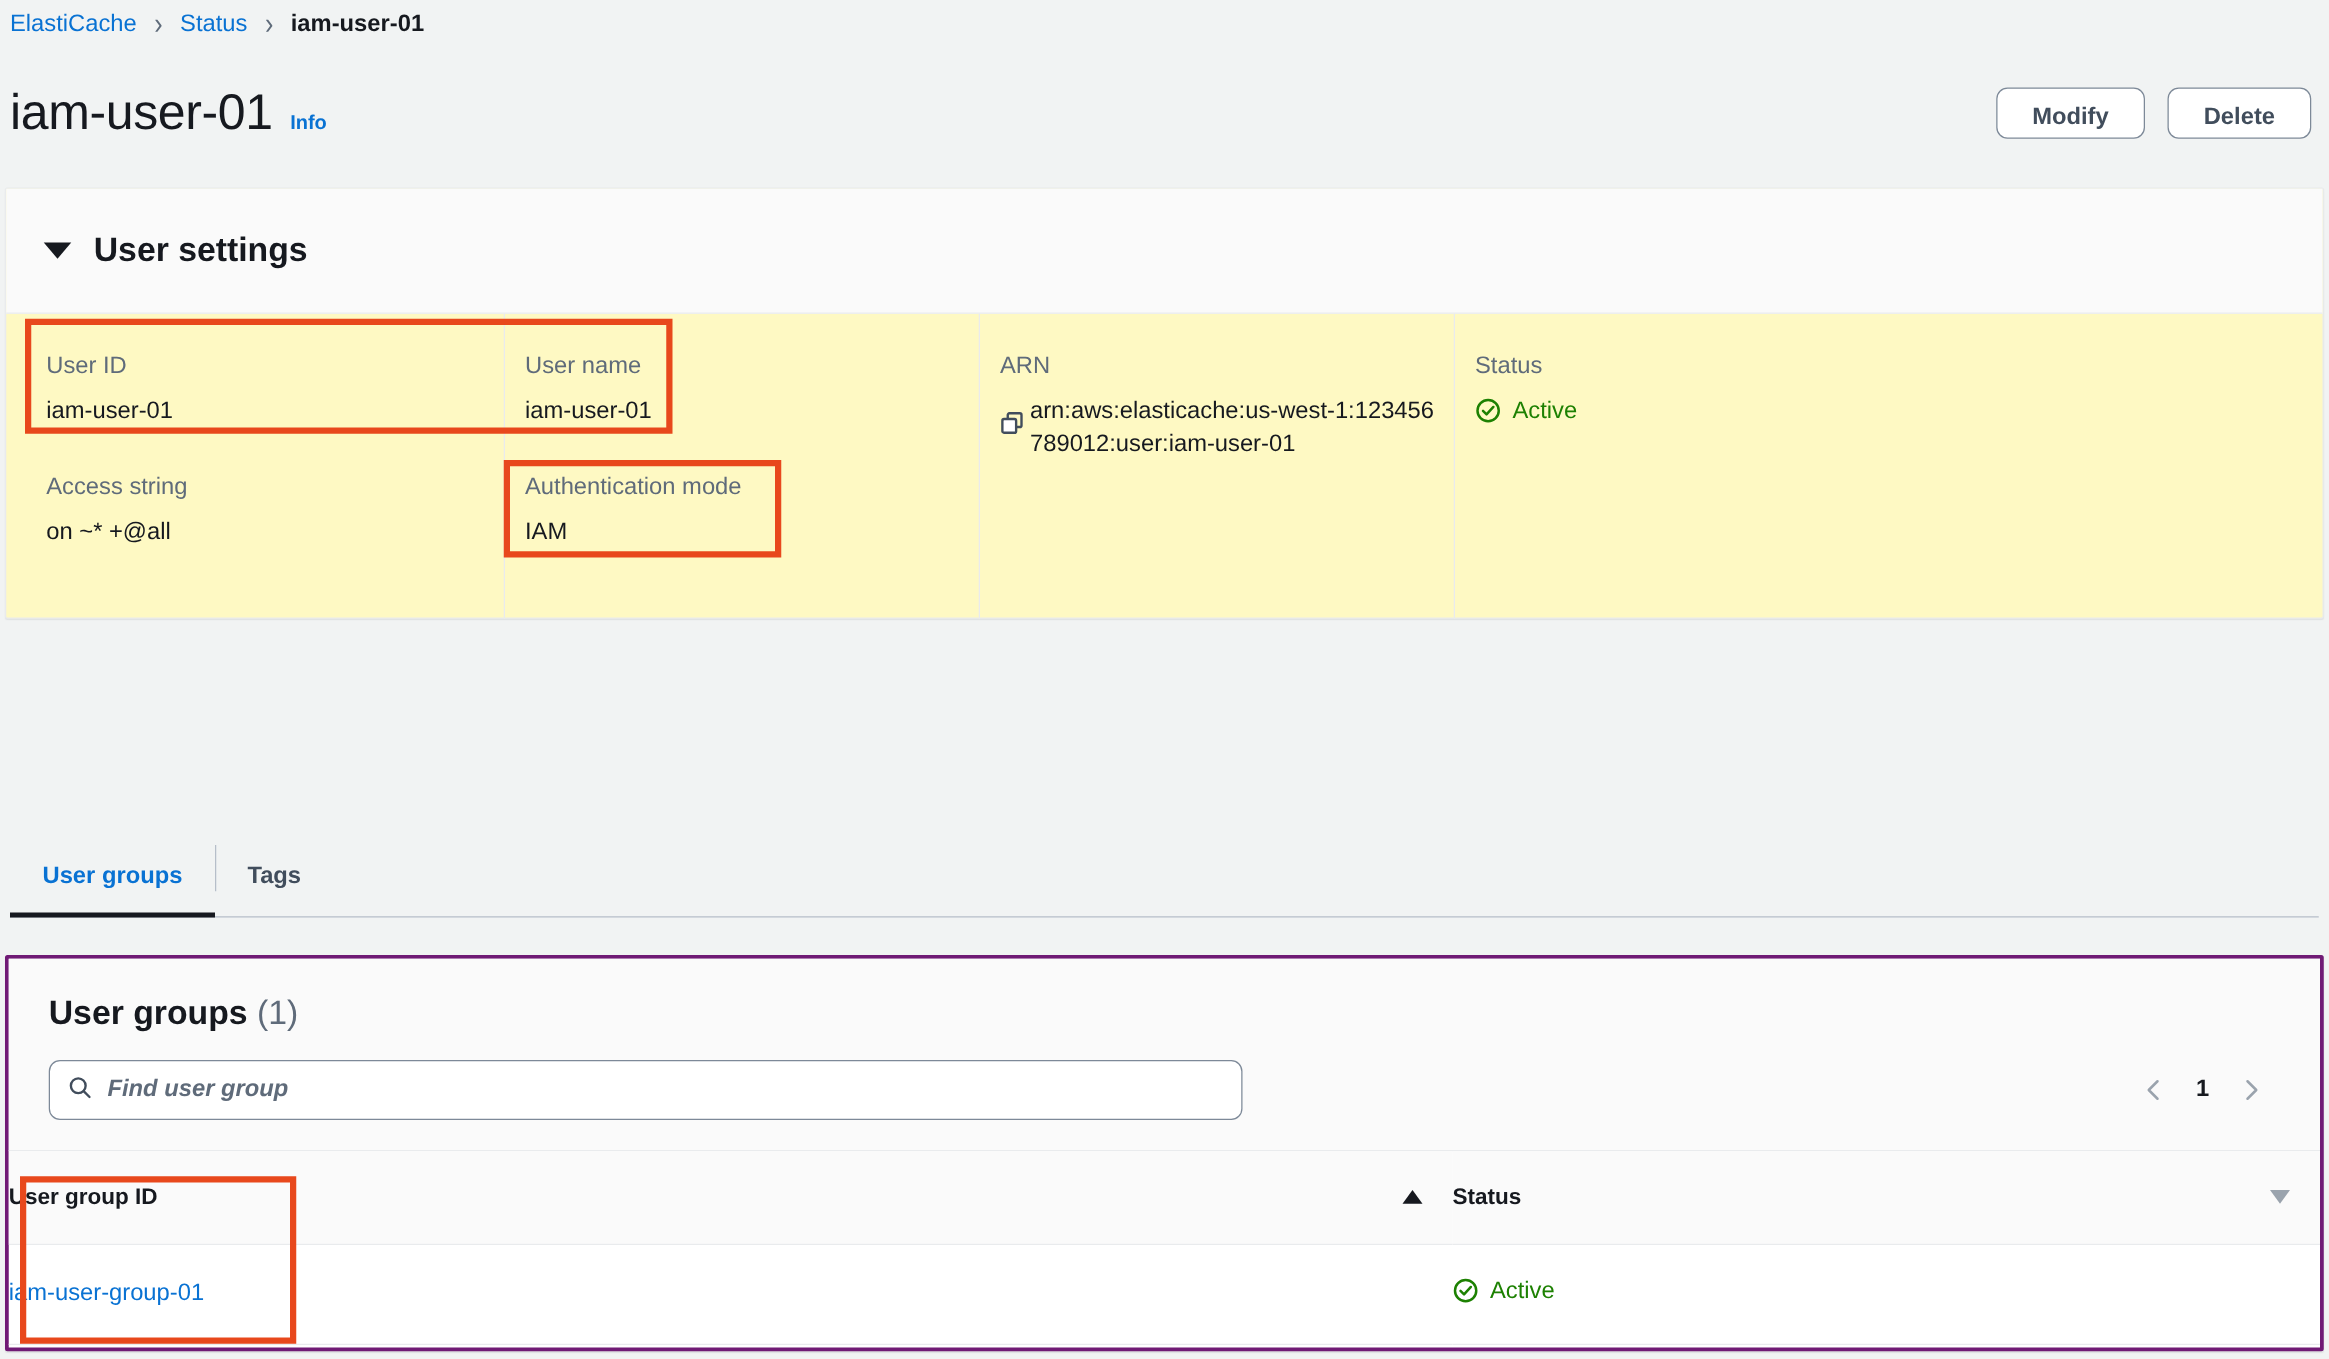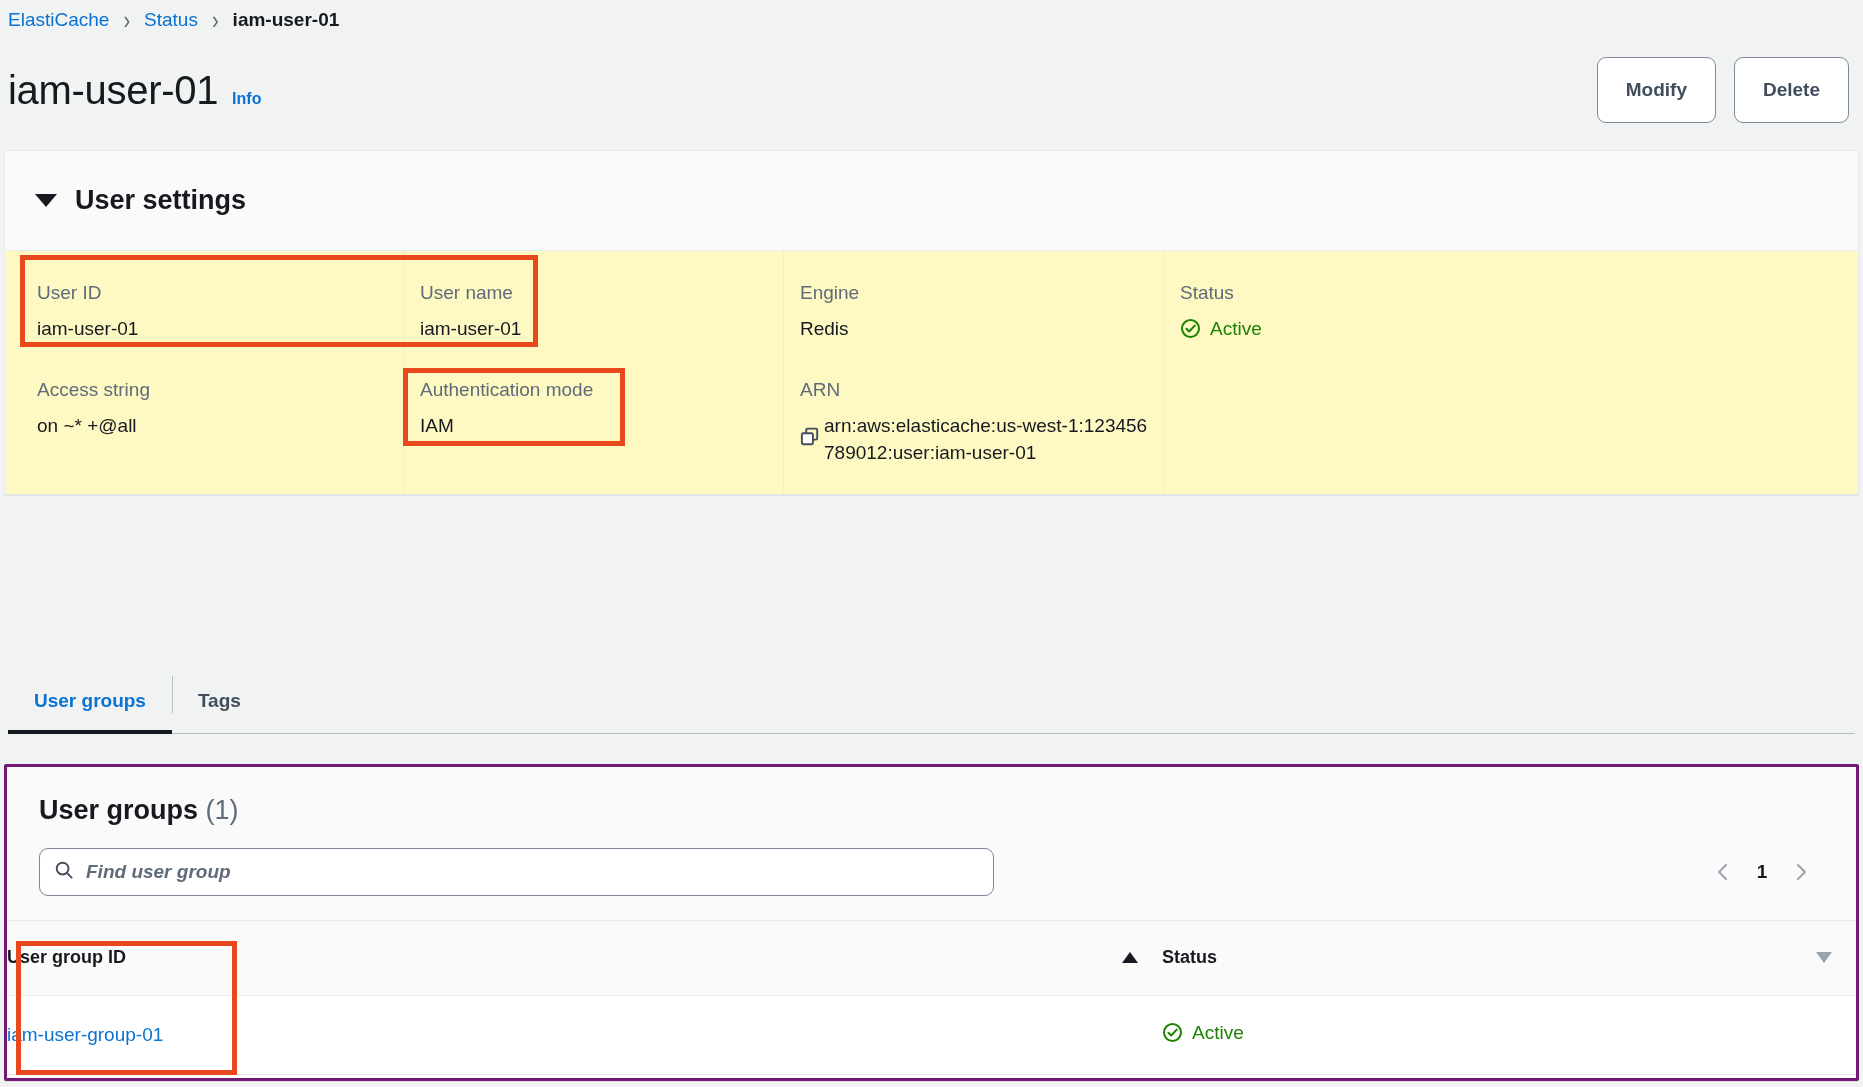--- a/index.html
+++ b/index.html
@@ -87,21 +87,21 @@
 
   .header-actions { display: flex; gap: 18px; padding-right: 6px; }
   .btn {
     background: #ffffff;
     border: 1px solid #7d8998;
     border-radius: 9px;
     color: #414d5c;
     font-size: 19px;
     font-weight: bold;
     padding: 0 28px;
-    height: 66px;
+    height: 41px;
     line-height: 46px;
     cursor: pointer;
     font-family: inherit;
     white-space: nowrap;
   }
 
   
   .card {
     background: #fef9c3;
     border: 1px solid #e9ebed;
@@ -416,24 +416,20 @@
           <div class="field-label">User name</div>
           <div class="field-value">iam-user-01</div>
         </div>
         <div class="field">
           <div class="field-label">Authentication mode</div>
           <div class="field-value">IAM</div>
         </div>
       </div>
 
       <div class="col col-3">
-        <div class="field">
-          <div class="field-label">Engine</div>
-          <div class="field-value">Redis</div>
-        </div>
         <div class="field">
           <div class="field-label">ARN</div>
           <div class="field-value arn-value">
             <span class="copy-icon">
               <svg width="20" height="20" viewBox="0 0 20 20" fill="none" xmlns="http://www.w3.org/2000/svg">
                 <rect x="6.2" y="1.6" width="11" height="11" rx="1.3" stroke="#414d5c" stroke-width="1.9"></rect>
                 <rect x="1.9" y="6.2" width="11" height="11" rx="1.3" fill="#ffffff" stroke="#414d5c" stroke-width="1.9"></rect>
               </svg>
             </span>
             <span>arn:aws:elasticache:us-west-1:123456789012:user:iam-user-01</span>

